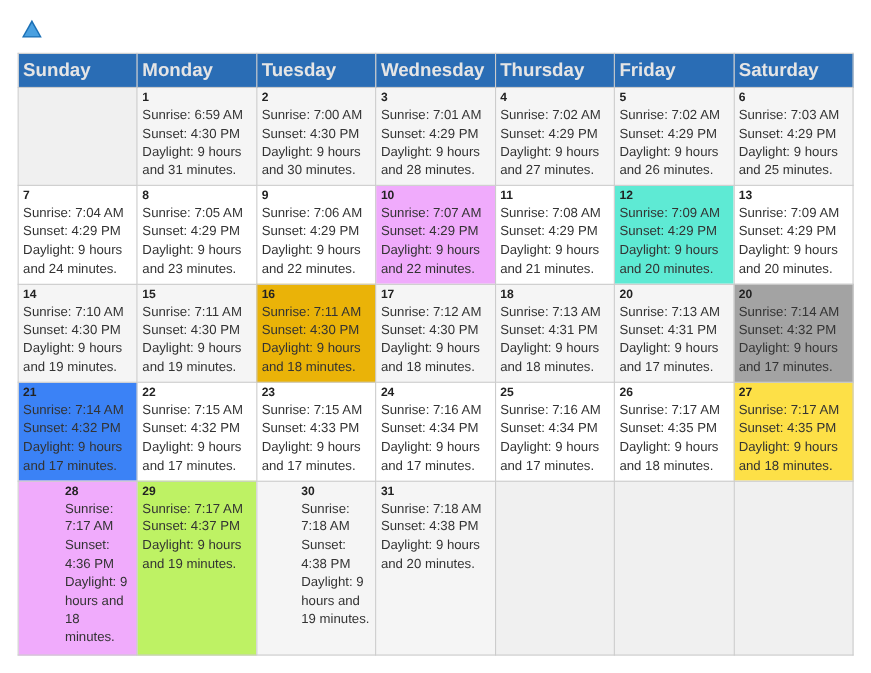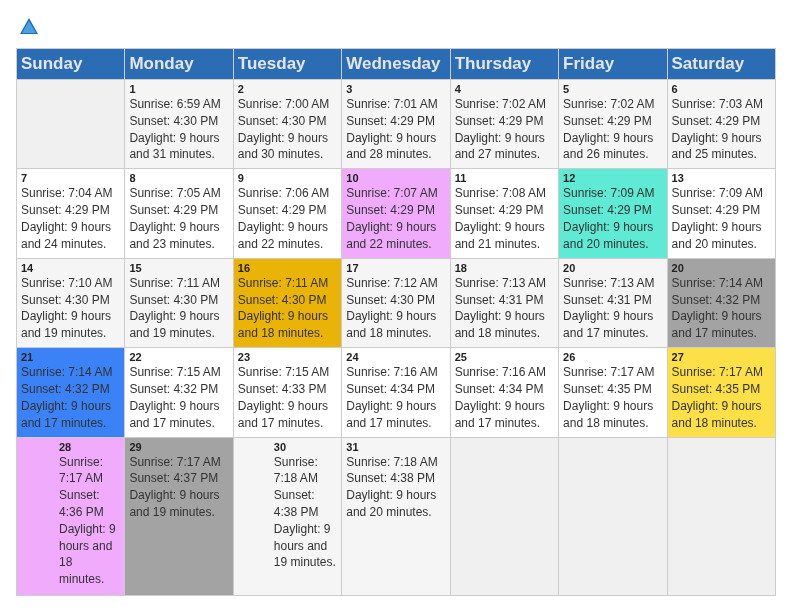--- a/index.html
+++ b/index.html
@@ -252,21 +252,21 @@
           <td style="background-color: #fde047;">
             <span class="day-number">27</span>
             <div class="day-detail">Sunrise: 7:17 AM<br>Sunset: 4:35 PM<br>Daylight: 9 hours and 18 minutes.</div>
           </td>
         </tr>
         <tr>
           <td style="background-color: #f0abfc; padding-left: 42px;">
             <span class="day-number">28</span>
             <div class="day-detail">Sunrise: 7:17 AM<br>Sunset: 4:36 PM<br>Daylight: 9 hours and 18 minutes.</div>
           </td>
-          <td style="background-color: #a3a3a3; margin-left: 12px;">
+          <td style="background-color: #bef264; margin-left: 12px;">
             <span class="day-number">29</span>
             <div class="day-detail">Sunrise: 7:17 AM<br>Sunset: 4:37 PM<br>Daylight: 9 hours and 19 minutes.</div>
           </td>
           <td style="background-color: rgb(245, 245, 245); padding-left: 40px;">
             <span class="day-number">30</span>
             <div class="day-detail">Sunrise: 7:18 AM<br>Sunset: 4:38 PM<br>Daylight: 9 hours and 19 minutes.</div>
           </td>
           <td style="background-color: rgb(245, 245, 245);">
             <span class="day-number">31</span>
             <div class="day-detail">Sunrise: 7:18 AM<br>Sunset: 4:38 PM<br>Daylight: 9 hours and 20 minutes.</div>

